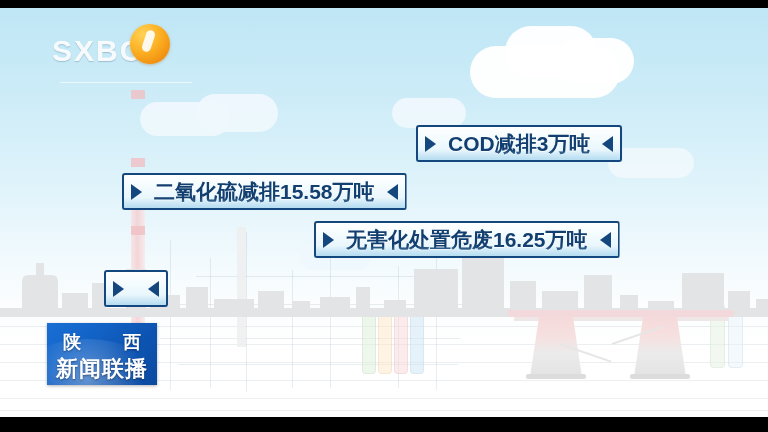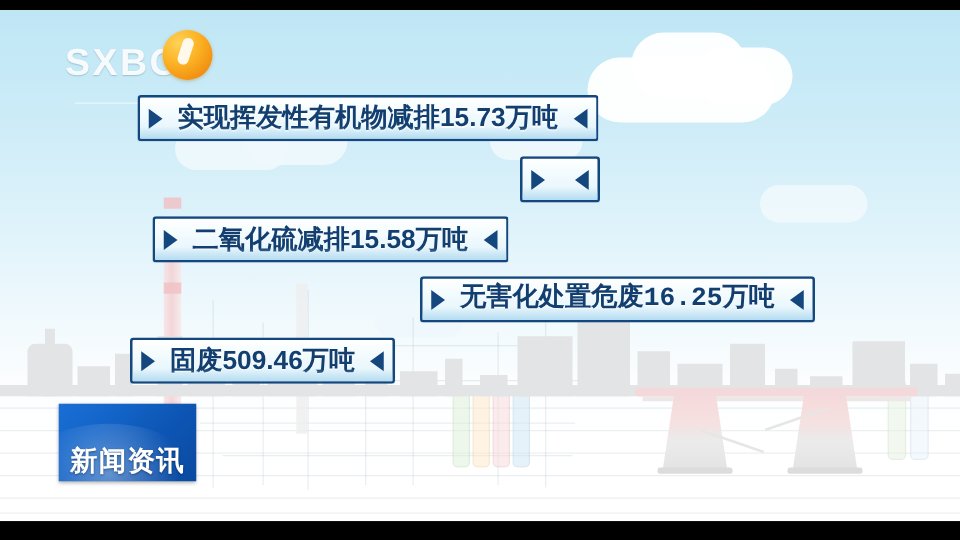--- a/index.html
+++ b/index.html
@@ -83,21 +83,21 @@
   .banner .txt{font-size:21px;font-weight:bold;color:#123f70;white-space:nowrap;
                letter-spacing:0px;line-height:1;
                text-shadow:0 1px 0 rgba(255,255,255,.9);}
   .banner .shade{position:absolute;left:0;right:0;bottom:0;height:10px;
                  background:linear-gradient(rgba(190,225,243,0),rgba(168,214,238,.75));
                  pointer-events:none;}
 
   #banner-0{left:110px;top:68px;}
   #banner-1{left:416px;top:117px;}
   #banner-2{left:122px;top:165px;}
-  #banner-3{left:336px;top:213px;font-family:Liberation Mono, monospace;}
+  #banner-3{left:314px;top:213px;}
   #banner-4{left:104px;top:262px;}
 
   
   #badge{position:absolute;left:47px;bottom:32px;width:110px;height:62px;z-index:40;
          background:linear-gradient(135deg,#1a6fd4 0%,#1364c8 30%,#0d55b4 62%,#0b4aa0 100%);
          box-shadow:0 1px 3px rgba(0,0,0,.3);overflow:hidden;}
   #badge-glow{position:absolute;left:-30px;bottom:-34px;width:140px;height:80px;border-radius:50%;
               background:radial-gradient(circle,rgba(255,255,255,.35),rgba(255,255,255,0) 70%);}
   #badge-l1{position:absolute;left:0;right:0;top:7px;text-align:center;color:#fff;
             font-size:18px;font-weight:bold;letter-spacing:12px;text-indent:12px;
@@ -200,55 +200,50 @@
       <div class="truss" style="left:612px;bottom:72px;width:54px;transform:rotate(-19deg);"></div>
     </div>
 
     <div id="logo">
       <div id="logo-word">SXBC</div>
       <div id="logo-ball"></div>
       <div id="logo-ball-streak"></div>
       <div id="logo-rule"></div>
     </div>
 
-    <div class="banner" id="banner-0">
-      <span class="tip left"></span>
-      <span class="txt">实现挥发性有机物减排15.73万吨</span>
-      <span class="tip right"></span>
-      <span class="shade"></span>
-    </div>
 
     <div class="banner" id="banner-1">
       <span class="tip left"></span>
+      <span class="txt">COD减排3万吨</span>
       <span class="tip right"></span>
       <span class="shade"></span>
     </div>
 
     <div class="banner" id="banner-2">
       <span class="tip left"></span>
       <span class="txt">二氧化硫减排15.58万吨</span>
       <span class="tip right"></span>
       <span class="shade"></span>
     </div>
 
     <div class="banner" id="banner-3">
       <span class="tip left"></span>
       <span class="txt">无害化处置危废16.25万吨</span>
       <span class="tip right"></span>
       <span class="shade"></span>
     </div>
 
     <div class="banner" id="banner-4">
       <span class="tip left"></span>
-      <span class="txt">固废509.46万吨</span>
       <span class="tip right"></span>
       <span class="shade"></span>
     </div>
 
     <div id="badge">
       <div id="badge-glow"></div>
-      <div id="badge-l2">新闻资讯</div>
+      <div id="badge-l1">陕　西</div>
+      <div id="badge-l2">新闻联播</div>
     </div>
 
   </div>
 
   <div id="lb-bottom" class="letterbox"></div>
 </div>
 
 </body></html>

